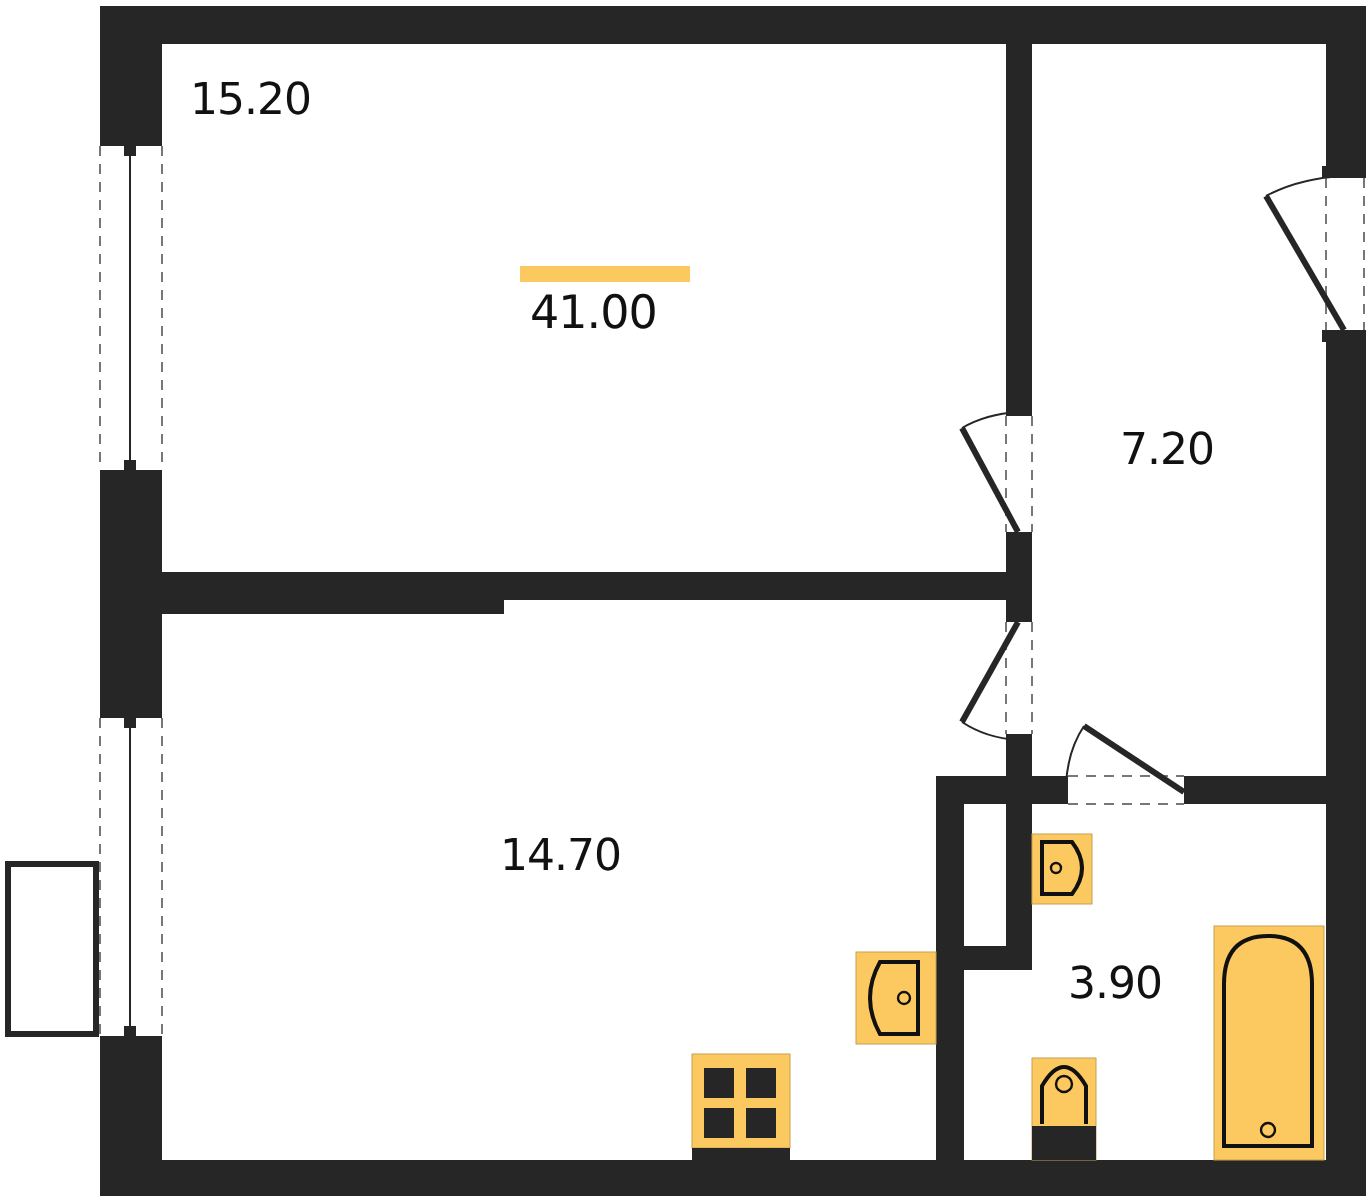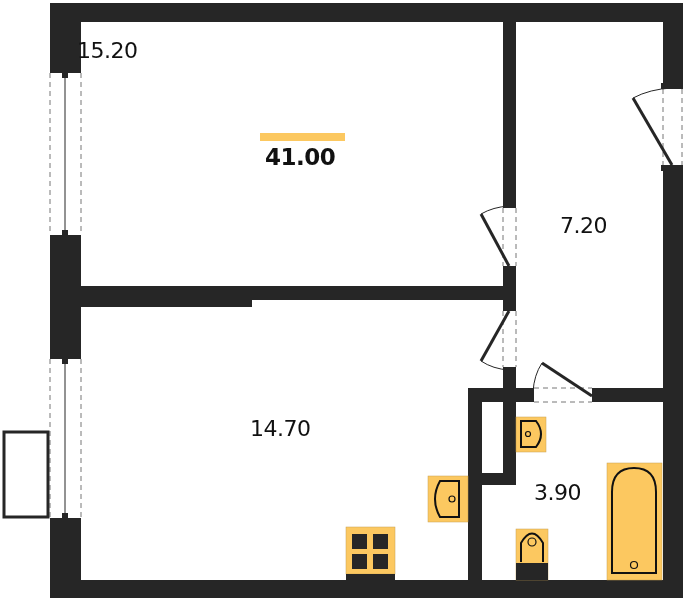--- a/index.html
+++ b/index.html
@@ -1,19 +1,19 @@
 <!DOCTYPE html>
 <html><head>
   <meta charset="utf-8">
   <style>
     html, body { margin: 0; padding: 0; background: #ffffff; }
     body { width: 683px; height: 600px; position: relative; overflow: hidden; font-family: "DejaVu Sans", sans-serif; }
     #plan { position: absolute; left: 0; top: 0; width: 683px; height: 600px; }
     .room-label { position: absolute; font-family: "DejaVu Sans", sans-serif; color: #111; font-size: 22px; letter-spacing: -0.5px; }
-    .total-area { position: absolute; font-family: "DejaVu Sans", sans-serif; font-weight: bold; color: #111; font-size: 23px; letter-spacing: -0.5px; }
+    .total-area { position: absolute; font-family: "DejaVu Sans", sans-serif; font-weight: normal; color: #111; font-size: 23px; letter-spacing: -0.5px; }
     .total-bar { position: absolute; height: 8px; }
   </style>
 </head>
 <body>
 
 <svg id="plan" viewBox="0 0 683 600" xmlns="http://www.w3.org/2000/svg">
 
   <g fill="#262626">
 
     <rect x="50" y="3" width="633" height="19"></rect>
@@ -134,16 +134,16 @@
   <g>
     <rect x="607" y="463" width="55" height="117" fill="#FCC860" stroke="#c8a050" stroke-width="0.5"></rect>
     <path d="M 612 573 L 612 492 Q 612 468 634 468 Q 656 468 656 492 L 656 573 Z" fill="none" stroke="#111" stroke-width="2"></path>
     <circle cx="634" cy="565" r="3.5" fill="none" stroke="#111" stroke-width="1.2"></circle>
   </g>
 </svg>
 
 <div class="total-bar" style="left:260px; top:133px; width:85px; background:#FCC860;"></div>
 <div class="total-area" style="left:265px; top:144px;">41.00</div>
 
-<div class="room-label" style="left:77px; top:38px;">15.20</div>
+<div class="room-label" style="left:95px; top:38px;">15.20</div>
 <div class="room-label" style="left:560px; top:213px;text-align:center;">7.20</div>
 <div class="room-label" style="left:250px; top:416px;">14.70</div>
 <div class="room-label" style="left:534px; top:480px;">3.90</div>
 
 </body></html>

